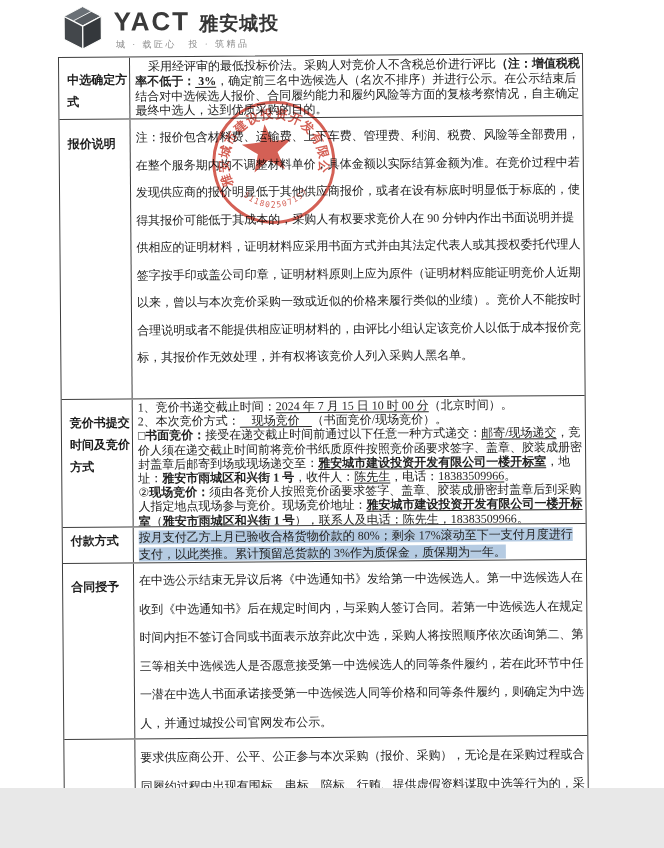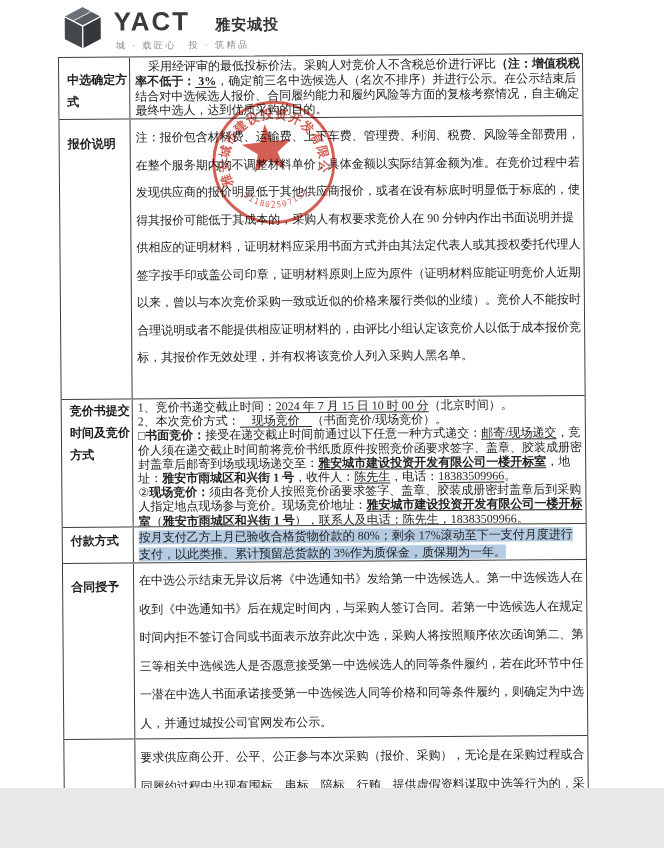--- a/index.html
+++ b/index.html
@@ -8,39 +8,39 @@
   .sheet{position:absolute;left:0;top:0;width:664px;height:848px;
          transform:rotate(-0.45deg);transform-origin:320px 60px;}
 
   
   .logo-wrap{position:absolute;left:60px;top:3px;height:46px;display:flex;align-items:flex-start;}
   .cube{width:46px;height:46px;}
   .brand-block{margin-left:8px;padding-top:4px;}
   .brand-line{display:flex;align-items:baseline;line-height:26px;}
   .brand-en{font-family:"Liberation Sans","DejaVu Sans",sans-serif;font-weight:bold;
             font-size:26px;letter-spacing:2px;color:#3a3a3a;}
-  .brand-cn{font-size:15px;font-weight:bold;color:#353535;margin-left:25px;letter-spacing:1px;}
+  .brand-cn{font-size:19px;font-weight:bold;color:#353535;margin-left:9px;letter-spacing:1px;}
   .tagline{font-size:9px;color:#8a8a8a;letter-spacing:2.5px;margin-top:1px;margin-left:2px;}
 
   
   .doc-table{position:absolute;left:58px;top:55px;width:525px;
              border:1px solid #3e3e3e;box-sizing:border-box;}
   .trow{display:flex;box-sizing:border-box;border-top:1px solid #3e3e3e;overflow:hidden;}
   .trow:first-child{border-top:none;}
   .cell{box-sizing:border-box;}
   .label{width:71px;border-right:1px solid #3e3e3e;font-weight:bold;
          font-size:12px;line-height:22px;padding:0 0 0 8px;color:#1c1c1c;}
   .content{flex:1;font-size:12px;color:#232323;padding:0 2px 0 5px;
            letter-spacing:0;word-break:break-all;}
   .r1{height:61px;}  .r1 .content{line-height:14.8px;padding-top:2px;text-indent:13px;}
                      .r1 .label{padding-top:11px;}
   .r2{height:280px;} .r2 .content{line-height:27.5px;padding-top:5px;}
                      .r2 .label{padding-top:13px;}
   .r3{height:128px;} .r3 .content{line-height:14.2px;padding-top:1px;}
-                     .r3 .label{}
+                     .r3 .label{padding-top:12px;}
   .r4{height:36px;}  .r4 .content{line-height:17px;padding-top:2px;}
                      .r4 .label{padding-top:2px;}
   .r5{height:176px;} .r5 .content{line-height:28.5px;padding-top:3px;}
                      .r5 .label{padding-top:12px;}
   .r6{height:120px;} .r6 .content{line-height:28.5px;padding-top:4px;}
                      .r6 .label{padding-top:46px;}
 
   .b{font-weight:bold;}
   .u{text-decoration:underline;text-underline-offset:2px;}
   .bu{font-weight:bold;text-decoration:underline;text-underline-offset:2px;}

